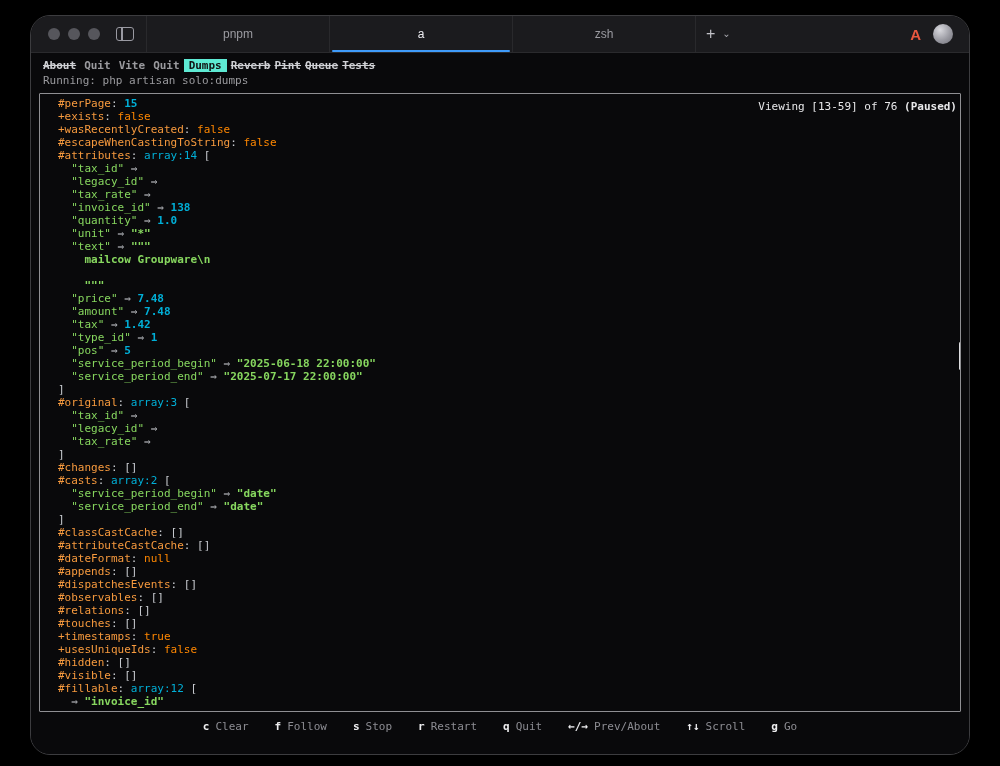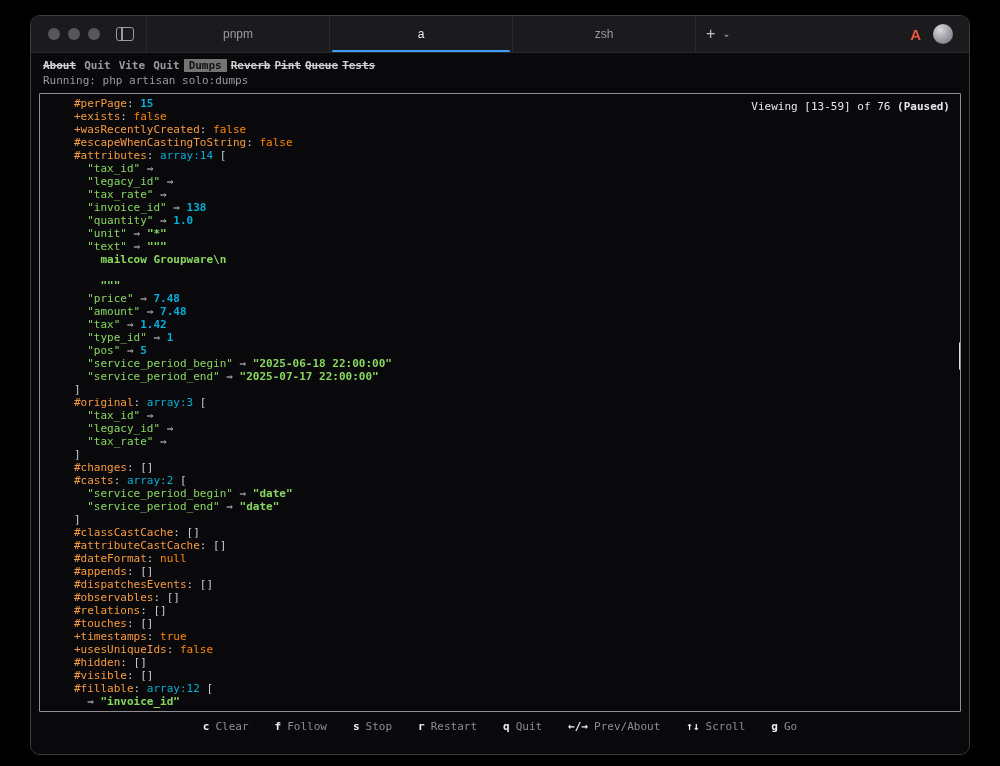--- a/index.html
+++ b/index.html
@@ -1,21 +1,21 @@
 <!DOCTYPE html>
 <html style="--accent: #3f9bfa; --badge: #e8573f; --border: #8f8f93; --prop: #f79a3e; --const: #ff8700; --num: #00afd7; --note: #00afd7; --key: #87d75f; --str: #87d75f; --pun: #c9ccd1;"><head>
 <meta charset="utf-8">
 <style>
   * { margin:0; padding:0; box-sizing:border-box; }
   html,body { width:1000px; height:766px; background:#000; overflow:hidden; }
   body { font-family:"DejaVu Sans Mono", monospace; }
 
   .window {
     position:absolute; left:30px; top:15px; width:940px; height:740px;
-    background:#0a0a0c; border:1px solid #3c3c3f; border-radius:10px;
+    background:#0a0a0c; border:1px solid #3c3c3f; border-radius:20px;
     overflow:hidden; display:flex; flex-direction:column;
   }
 
   
   .titlebar {
     height:37px; background:#1b1b1e; border-bottom:1px solid #2a2a2d;
     display:flex; align-items:stretch; flex:0 0 auto;
     font-family:"Liberation Sans", sans-serif;
   }
   .lights { display:flex; align-items:center; gap:8px; padding:0 14px 0 17px; }
@@ -42,37 +42,37 @@
   .app-badge { color:var(--badge); font-size:15px; font-weight:700; }
   .avatar { width:20px; height:20px; border-radius:50%;
     background:radial-gradient(circle at 35% 30%, #d9d9de 0%, #9a9aa2 55%, #6f6f77 100%); }
 
   
   .content { flex:1; background:#09090b; padding:3px 8px 0 8px; display:flex; flex-direction:column; }
 
   .solo-tabs { display:flex; gap:4px; margin:2px 0 1px 4px; font-size:11px; font-weight:700; height:15px; align-items:center; }
   .solo-tab { color:#cfd0d4; white-space:pre; }
   .solo-tab.stopped { text-decoration:line-through; }
-  .solo-tab.selected { background:#737373; color:#121214; padding:0 5px; }
+  .solo-tab.selected { background:#5eead4; color:#121214; padding:0 5px; }
 
   .running { color:#9a9a9e; font-size:11px; line-height:14px; margin-left:4px; height:14px; }
 
   .viewer-box {
     position:relative; margin-top:5px; height:619px;
     border:1px solid var(--border); border-radius:1px;
     padding:3px 0 0 18px; overflow:hidden;
   }
   .viewer-label {
-    position:absolute; top:-8px; right:7px; background:#09090b; padding:0 3px;
+    position:absolute; top:-8px; right:0; background:#09090b; padding:0 3px;
     font-size:11px; line-height:14px; color:#e8e8ea; white-space:pre;
   }
   .viewer-label .paused { font-weight:700; }
 
   .dump { font-size:11px; line-height:13px; white-space:pre; color:#c9ccd1; }
-  .dline { height:13px;margin-left:16px; }
+  .dline { height:13px; }
   .seg-prop  { color:var(--prop); }
   .seg-const { color:var(--const); font-weight:400; }
   .seg-num   { color:var(--num); font-weight:700; }
   .seg-note  { color:var(--note); }
   .seg-key   { color:var(--key); }
   .seg-str   { color:var(--str); font-weight:700; }
   .seg-pun   { color:var(--pun); }
 
   .scroll-thumb {
     position:absolute; right:-2px; top:248px; width:3px; height:28px;

